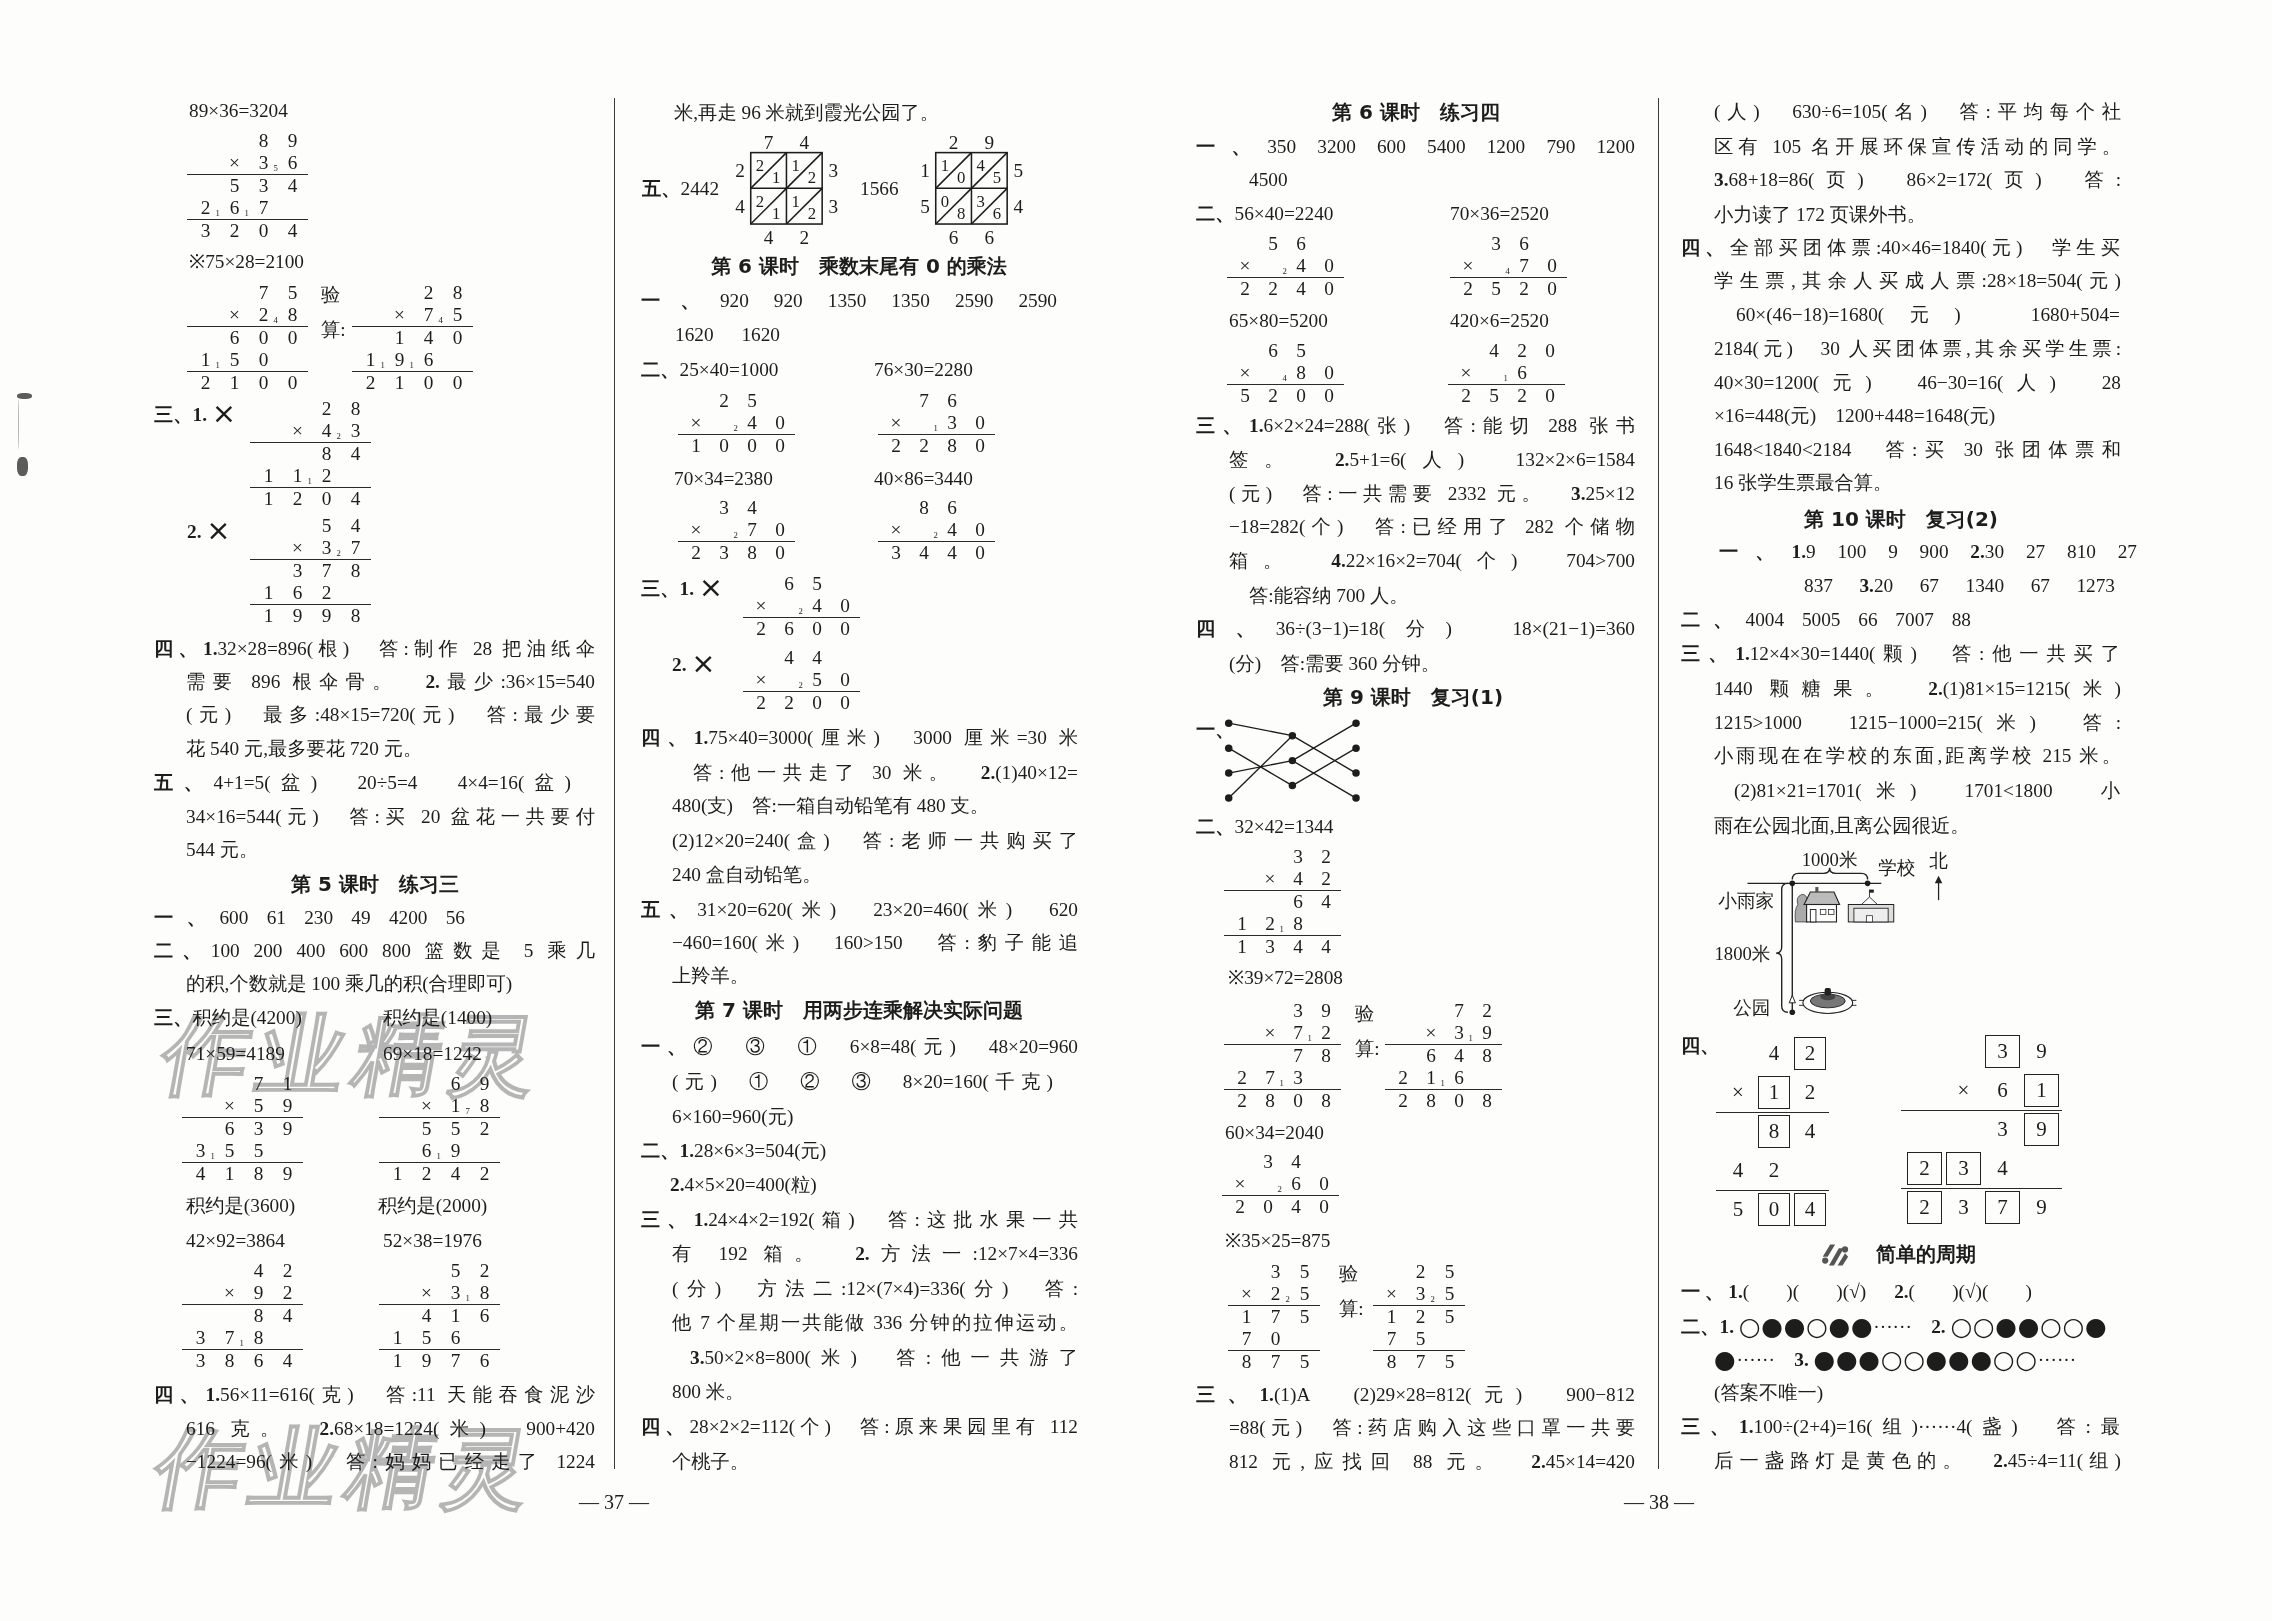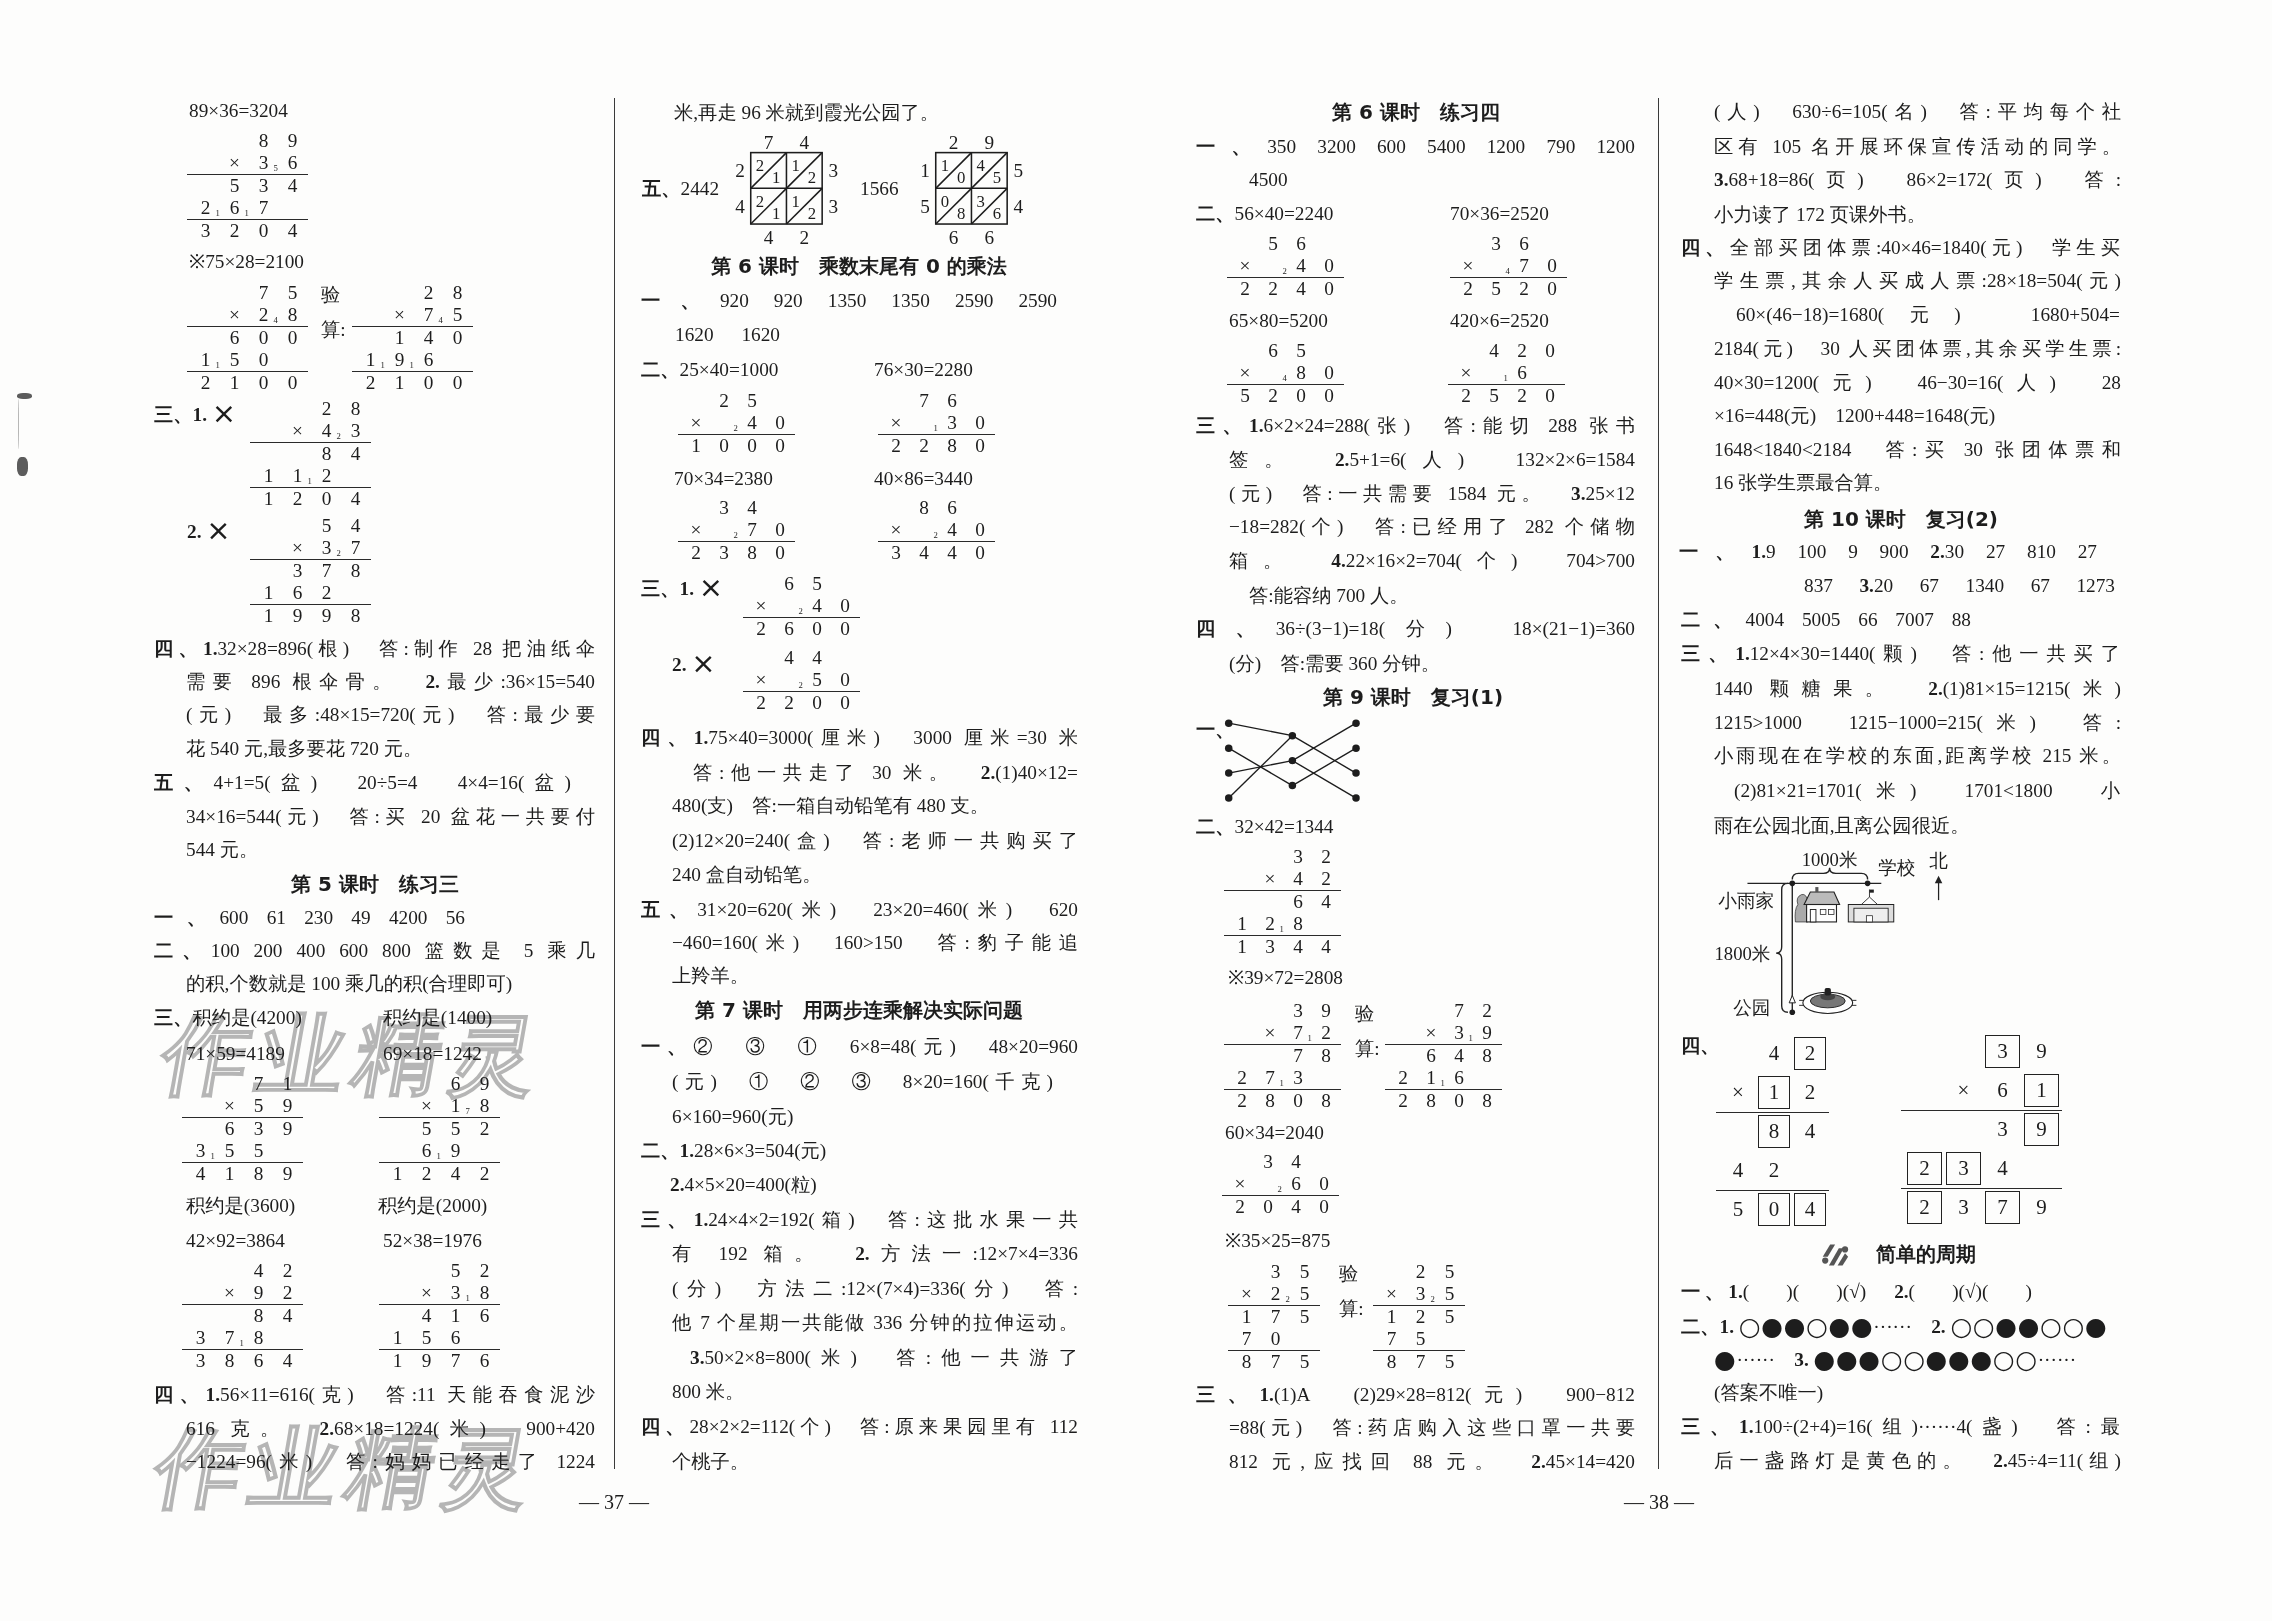--- a/index.html
+++ b/index.html
@@ -278,21 +278,21 @@
     <div class="vr rule"><span class="vc">×</span><span class="vc"></span><span class="vc">8<span class="carry">4</span></span><span class="vc">0</span></div>
     <div class="vr"><span class="vc">5</span><span class="vc">2</span><span class="vc">0</span><span class="vc">0</span></div>
   </div>
 <div class="vm" style="left:1452px;top:340px;--cw:28px">
     <div class="vr"><span class="vc"></span><span class="vc">4</span><span class="vc">2</span><span class="vc">0</span></div>
     <div class="vr rule"><span class="vc">×</span><span class="vc"></span><span class="vc">6<span class="carry">1</span></span><span class="vc"></span></div>
     <div class="vr"><span class="vc">2</span><span class="vc">5</span><span class="vc">2</span><span class="vc">0</span></div>
   </div>
 <div class="ln j" style="left:1196px;top:408px;width:439px"><span class="b">三、</span><span class="nb">1.</span><span>6×2×24=288(张)　答:能切 288 张书</span></div>
 <div class="ln j" style="left:1229px;top:442px;width:406px"><span>签。　</span><span class="nb">2.</span><span>5+1=6(人)　132×2×6=1584</span></div>
-<div class="ln j" style="left:1229px;top:476px;width:406px"><span>(元)　答:一共需要 1584 元。　</span><span class="nb">3.</span><span>25×12</span></div>
+<div class="ln j" style="left:1229px;top:476px;width:406px"><span>(元)　答:一共需要 2332 元。　</span><span class="nb">3.</span><span>25×12</span></div>
 <div class="ln j" style="left:1229px;top:509px;width:406px">−18=282(个)　答:已经用了 282 个储物</div>
 <div class="ln j" style="left:1229px;top:543px;width:406px"><span>箱。　</span><span class="nb">4.</span><span>22×16×2=704(个)　704&gt;700</span></div>
 <div class="ln" style="left:1249px;top:578px">答:能容纳 700 人。</div>
 <div class="ln j" style="left:1196px;top:611px;width:439px"><span class="b">四、</span><span>36÷(3−1)=18(分)　18×(21−1)=360</span></div>
 <div class="ln" style="left:1229px;top:646px">(分)　答:需要 360 分钟。</div>
 
 <div class="hd" style="left:1413px;top:680px">第 9 课时　复习(1)</div>
 <div class="ln" style="left:1196px;top:712px"><span class="b">一、</span></div>
 <svg class="abs" style="left:1215px;top:710px" width="156" height="100" viewBox="0 0 250 160">
     <line x1="22" y1="21" x2="124" y2="41" stroke="#1d1d1d" stroke-width="2.2"></line>
@@ -374,21 +374,21 @@
 <div class="ln j" style="left:1681px;top:230px;width:439px"><span class="b">四、</span><span>全部买团体票:40×46=1840(元)　学生买</span></div>
 <div class="ln j" style="left:1714px;top:263px;width:407px">学生票,其余人买成人票:28×18=504(元)</div>
 <div class="ln j" style="left:1736px;top:297px;width:384px">60×(46−18)=1680(元)　1680+504=</div>
 <div class="ln j" style="left:1714px;top:331px;width:407px">2184(元)　30 人买团体票,其余买学生票:</div>
 <div class="ln j" style="left:1714px;top:365px;width:407px">40×30=1200(元)　46−30=16(人)　28</div>
 <div class="ln" style="left:1714px;top:398px">×16=448(元)　1200+448=1648(元)</div>
 <div class="ln j" style="left:1714px;top:432px;width:407px">1648&lt;1840&lt;2184　答:买 30 张团体票和</div>
 <div class="ln" style="left:1714px;top:465px">16 张学生票最合算。</div>
 
 <div class="hd" style="left:1901px;top:502px">第 10 课时　复习(2)</div>
-<div class="ln j" style="left:1679px;top:534px;width:418px"><span class="b">一、</span><span class="nb">1.</span><span>9 100 9 900 </span><span class="nb">2.</span><span>30 27 810 27</span></div>
+<div class="ln j" style="left:1719px;top:534px;width:418px"><span class="b">一、</span><span class="nb">1.</span><span>9 100 9 900 </span><span class="nb">2.</span><span>30 27 810 27</span></div>
 <div class="ln j" style="left:1804px;top:568px;width:311px"><span>837 </span><span class="nb">3.</span><span>20 67 1340 67 1273</span></div>
 <div class="ln j" style="left:1681px;top:602px;width:290px"><span class="b">二、</span><span>4004 5005 66 7007 88</span></div>
 <div class="ln j" style="left:1681px;top:636px;width:439px"><span class="b">三、</span><span class="nb">1.</span><span>12×4×30=1440(颗)　答:他一共买了</span></div>
 <div class="ln j" style="left:1714px;top:671px;width:407px"><span>1440 颗糖果。　</span><span class="nb">2.</span><span>(1)81×15=1215(米)</span></div>
 <div class="ln j" style="left:1714px;top:705px;width:407px">1215&gt;1000　1215−1000=215(米)　答:</div>
 <div class="ln j" style="left:1714px;top:738px;width:407px">小雨现在在学校的东面,距离学校 215 米。</div>
 <div class="ln j" style="left:1734px;top:773px;width:386px">(2)81×21=1701(米)　1701&lt;1800　小</div>
 <div class="ln" style="left:1714px;top:808px">雨在公园北面,且离公园很近。</div>
 
 <svg class="abs" style="left:1707px;top:847px" width="249" height="181" viewBox="0 0 400 290">

